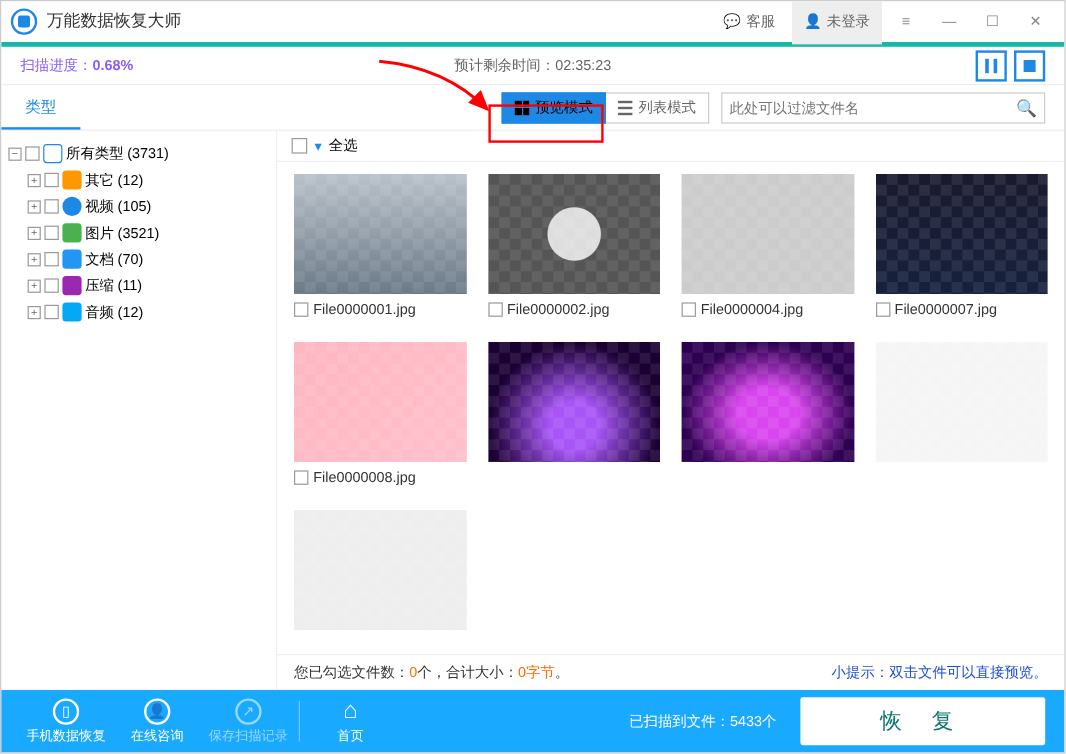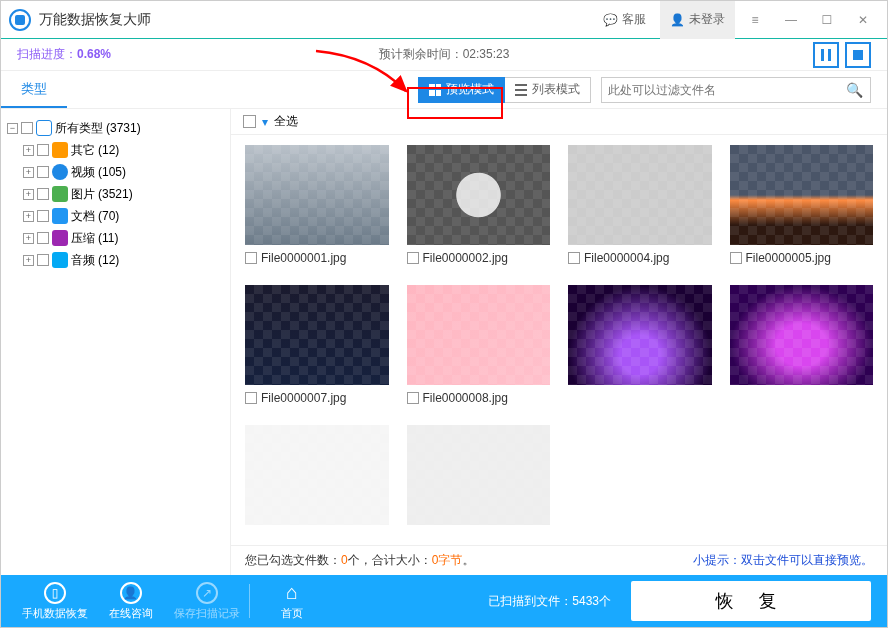--- a/index.html
+++ b/index.html
@@ -1,37 +1,37 @@
 <!DOCTYPE html>
 <html><head>
 <meta charset="utf-8">
 <style>
 *{box-sizing:border-box;margin:0;padding:0;font-family:"Microsoft YaHei",Arial,sans-serif;font-size:12px}
 body{width:888px;height:628px;background:#fff;border:1px solid #ccc;position:relative;overflow:hidden}
-.titlebar{height:38px;display:flex;align-items:center;padding:0 8px;border-bottom:1px solid #14b8a6}
+.titlebar{height:38px;display:flex;align-items:center;padding:0 8px;border-bottom:4px solid #14b8a6}
 .logo{width:22px;height:22px;border-radius:50%;border:2px solid #1e88e5;display:flex;align-items:center;justify-content:center;margin-right:8px}
 .logo-inner{width:10px;height:10px;background:#1e88e5;border-radius:2px}
 .title{font-size:14px;color:#333}
 .titlebar-right{margin-left:auto;display:flex;align-items:center;gap:4px}
 .tb-btn{height:38px;padding:0 10px;display:flex;align-items:center;gap:4px;color:#666;cursor:pointer}
 .login-btn{background:#eee}
 .win-btn{width:32px;height:28px;display:flex;align-items:center;justify-content:center;cursor:pointer;color:#888}
 .progressbar{height:32px;display:flex;align-items:center;padding:0 16px;border-bottom:1px solid #eee}
 .prog-left{color:#8b5cf6;font-size:13px;font-weight:500}
 .prog-pct{font-weight:bold}
 .prog-time{position:absolute;left:50%;transform:translateX(-50%);color:#666;font-size:13px}
 .prog-btns{margin-left:auto;display:flex;gap:6px}
 .sqbtn{width:26px;height:26px;border:2px solid #1e88e5;display:flex;align-items:center;justify-content:center;cursor:pointer}
 .pause-icon{width:10px;height:12px;border-left:3px solid #1e88e5;border-right:3px solid #1e88e5}
 .stop-icon{width:10px;height:10px;background:#1e88e5}
 .toolbar{height:38px;display:flex;align-items:center;padding:0 16px 0 0;border-bottom:1px solid #eee}
 .tabhdr{color:#1e88e5;font-size:13px;padding:0 20px;height:100%;display:flex;align-items:center;border-bottom:2px solid #1e88e5}
 .mode-group{margin-left:auto;display:flex;align-items:center;gap:0}
 .mode-btn{height:26px;padding:0 10px;display:flex;align-items:center;gap:5px;border:1px solid #ccc;cursor:pointer;color:#666}
-.mode-btn.active{background:#1e88e5;color:#ffffff;border-color:#1e88e5}
+.mode-btn.active{background:#1e88e5;color:#000000;border-color:#1e88e5}
 .grid-icon{display:grid;grid-template-columns:1fr 1fr;gap:1px;width:12px;height:12px}
 .grid-icon span{background:currentColor}
 .list-icon{width:12px;height:12px;display:flex;flex-direction:column;justify-content:space-between}
 .list-icon span{height:2px;background:currentColor}
 .filter-box{margin-left:10px;flex:0 0 270px;height:26px;border:1px solid #ccc;display:flex;align-items:center;padding:0 6px}
 .filter-input{flex:1;border:none;outline:none;font-size:12px}
 .search-icon{color:#999;font-size:14px}
 .highlight-box{position:absolute;border:2px solid red;pointer-events:none}
 .main{display:flex;height:calc(100% - 38px - 32px - 38px - 52px)}
 .tree{width:230px;border-right:1px solid #eee;padding:8px 6px;overflow:auto}
@@ -58,21 +58,21 @@
 .sel-count{color:#333}
 .orange{color:#ff6a00}
 .tip{margin-left:auto;color:#1d4ed8}
 .bottom{height:52px;background:#19a9ff;display:flex;align-items:center;padding:0 16px;color:#fff}
 .bbtn{display:flex;flex-direction:column;align-items:center;justify-content:center;width:76px;height:52px;cursor:pointer;gap:2px}
 .bbtn.dim{opacity:.55}
 .bbtn-icon{width:22px;height:22px;border:2px solid #fff;border-radius:50%;display:flex;align-items:center;justify-content:center}
 .bbtn-label{font-size:11px}
 .divider{width:1px;height:34px;background:rgba(255,255,255,.4);margin:0 4px}
 .scan-stat{margin-left:auto;margin-right:20px;font-size:14px}
-.recover{width:240px;height:40px;background:#fff;color:#000000;display:flex;align-items:center;justify-content:center;font-size:18px;letter-spacing:10px;cursor:pointer;border-radius:2px}
+.recover{width:204px;height:40px;background:#fff;color:#0f766e;display:flex;align-items:center;justify-content:center;font-size:18px;letter-spacing:10px;cursor:pointer;border-radius:2px}
 .arrow{position:absolute;top:45px;left:310px;width:100px;height:50px;pointer-events:none}
 
 .im1{background:linear-gradient(#b9c1c9,#6b7a88)}
 .im2{background:radial-gradient(circle at 50% 50%,#ddd 25%,#555 26%)}
 .im3{background:linear-gradient(#8a95a5 60%,#4a3830 60%)}
 .im4{background:#ccc}
 .im5{background:linear-gradient(#4a5568 50%,#ff8c42 55%,#2d1810 80%)}
 .im6{background:radial-gradient(circle,#ffb347,#8b4513)}
 .im7{background:linear-gradient(#1a1a2e,#16213e)}
 .im8{background:linear-gradient(135deg,#ffb6c1,#ffc0cb)}
@@ -251,29 +251,20 @@
         <div class="thumb">
           <div class="img im4">
             <div class="pix"></div>
           </div>
           <div class="fname-row">
             <div class="cb"></div>
             <span class="fname">File0000004.jpg</span>
           </div>
         </div>
         <div class="thumb">
-          <div class="img im5">
-            <div class="pix"></div>
-          </div>
-          <div class="fname-row">
-            <div class="cb"></div>
-            <span class="fname">File0000005.jpg</span>
-          </div>
-        </div>
-        <div class="thumb">
           <div class="img im7">
             <div class="pix"></div>
           </div>
           <div class="fname-row">
             <div class="cb"></div>
             <span class="fname">File0000007.jpg</span>
           </div>
         </div>
         <div class="thumb">
           <div class="img im8">

